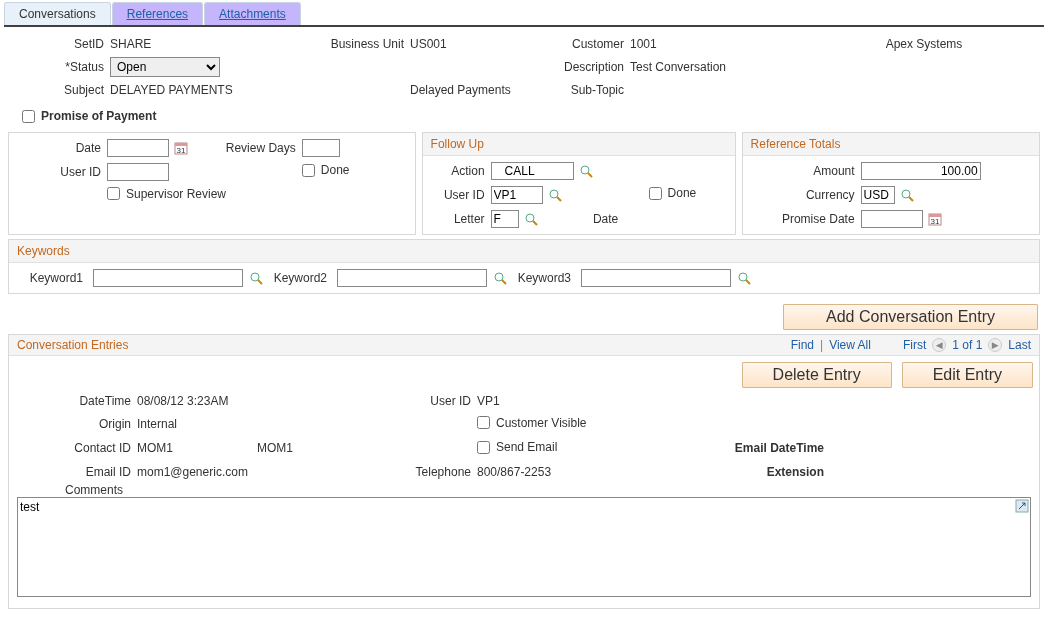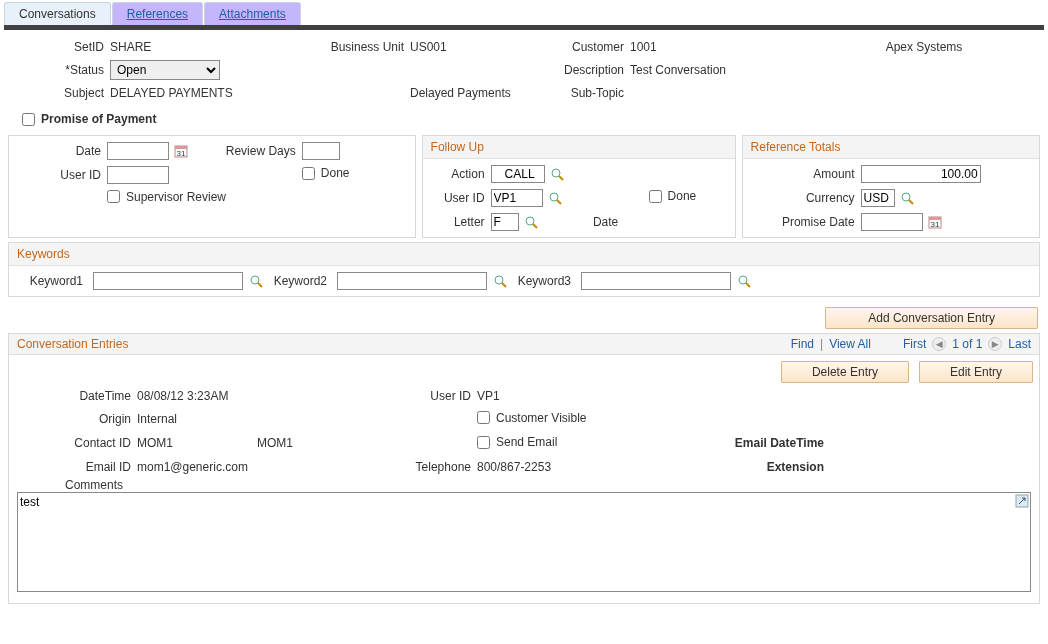--- a/index.html
+++ b/index.html
@@ -10,21 +10,21 @@
   background: #fff;
   margin: 0;
   padding: 0;
   width: 1048px;
 }
 .container {
   padding: 2px 4px;
 }
 .tabs {
   display: flex;
-  border-bottom: 5px solid #404040;
+  border-bottom: 2px solid #404040;
 }
 .tab {
   padding: 4px 14px;
   color: #215ea3;
   text-decoration: underline;
   cursor: pointer;
   border: 1px solid #c8d4e0;
   border-bottom: none;
   background: #c4b5fd;
   margin-right: 1px;
@@ -85,21 +85,21 @@
 
 .keywords-row { display: flex; padding: 6px 10px; align-items: center; }
 .keywords-row .kw { display: flex; align-items: center; gap: 4px; }
 
 .btn {
   background: linear-gradient(#fff6ee, #fde4c8);
   border: 1px solid #d9b688;
   color: #333;
   padding: 3px 22px;
   cursor: pointer;
-  font-size: 12px;
+  font-size: 16px;
   border-radius: 1px;
 }
 
 .add-entry-wrap { display: flex; justify-content: flex-end; padding: 6px 6px 4px; }
 .add-entry-wrap .btn { padding: 3px 42px; }
 
 .entries-header {
   display: flex;
   justify-content: space-between;
   align-items: center;
@@ -225,21 +225,21 @@
         </div>
       </div>
     </div>
 
     <div class="section">
       <div class="section-title">Follow Up</div>
       <div class="section-body">
         <div class="fgrid2">
           <div class="label">Action</div>
           <div style="grid-column: span 3;">
-            <input type="text" style="width: 54px; padding-left: 13px;" value="CALL">
+            <input type="text" style="width: 83px; padding-left: 13px;" value="CALL">
             <span class="lookup-icon"><svg width="14" height="14">
                   <circle cx="6" cy="6" r="4" fill="none" stroke="#5a8"></circle>
                   <line x1="9" y1="9" x2="13" y2="13" stroke="#c80" stroke-width="2"></line>
                 </svg></span>
           </div>
 
           <div class="label">User ID</div>
           <div>
             <input type="text" style="width: 52px;" value="VP1">
             <span class="lookup-icon"><svg width="14" height="14">

